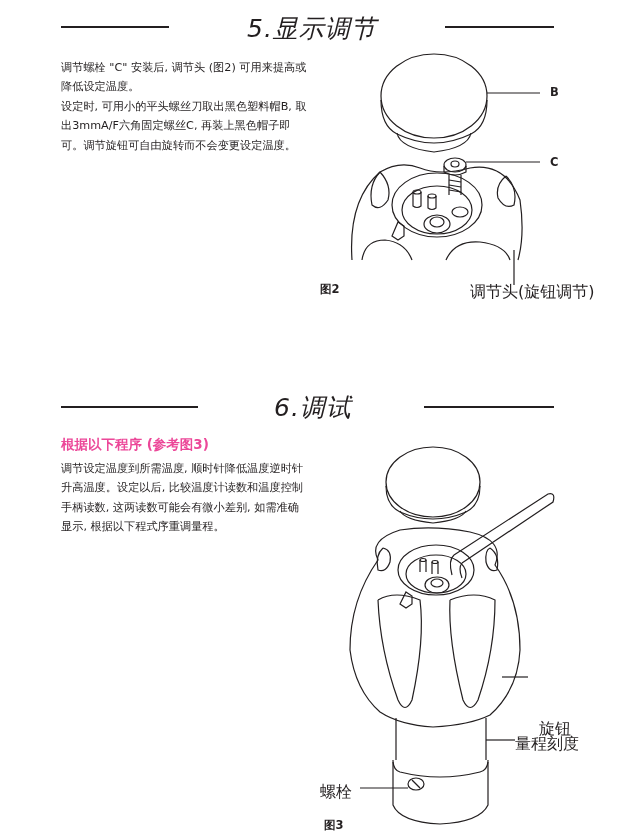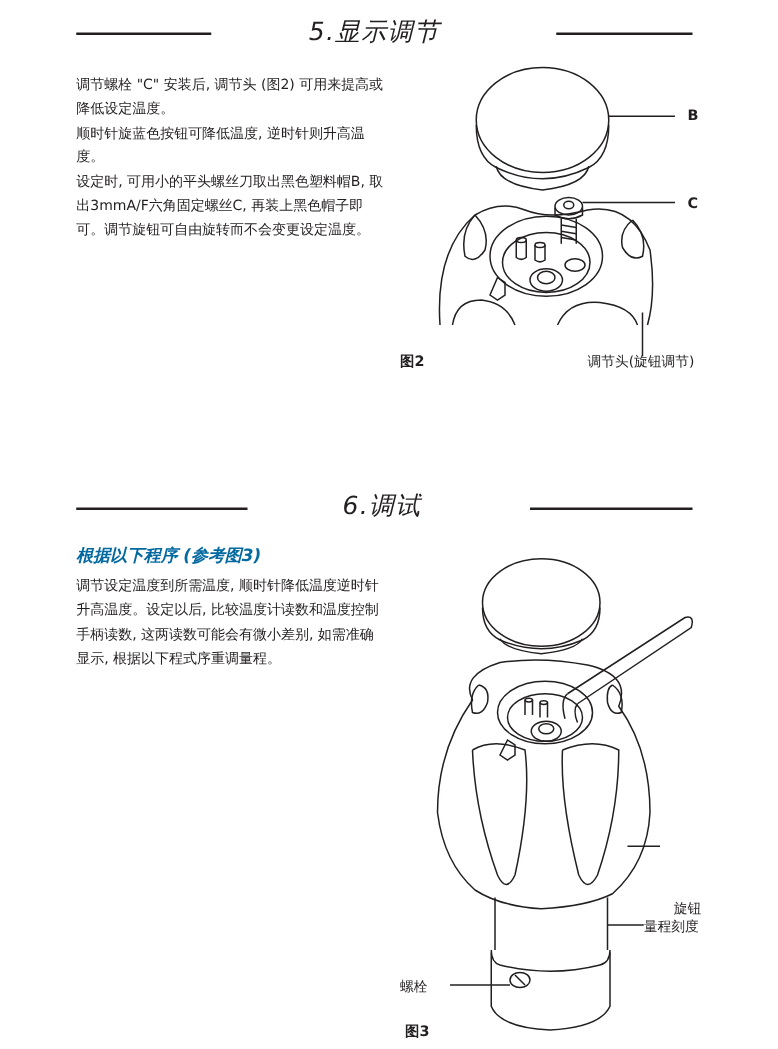--- a/index.html
+++ b/index.html
@@ -1,35 +1,34 @@
 <!DOCTYPE html>
 <html><head>
 <meta charset="utf-8">
 <style>
   html,body{margin:0;padding:0;background:#fff;}
   body{width:622px;height:839px;position:relative;overflow:hidden;font-family:"DejaVu Sans","Liberation Sans",sans-serif;color:#231f20;}
   .rule{position:absolute;height:2px;background:#231f20;}
-  .section-title{position:absolute;font-family:"DejaVu Sans","Liberation Sans",sans-serif;font-style:italic;font-size:20px;letter-spacing:1px;color:#231f20;white-space:nowrap;}
+  .section-title{position:absolute;font-family:"DejaVu Sans","Liberation Sans",sans-serif;font-style:italic;font-size:25px;letter-spacing:1px;color:#231f20;white-space:nowrap;}
   .para{position:absolute;left:61px;width:248px;font-size:11.2px;line-height:19.4px;color:#231f20;}
   .para p{margin:0;}
-  .subhead{position:absolute;left:61px;top:436px;font-size:13.5px;font-weight:bold;color:#0369a1;white-space:nowrap;font-style:italic;}
-  .label{position:absolute;font-size:11px;color:#231f20;white-space:nowrap;}
+  .subhead{position:absolute;left:61px;top:436px;font-size:13.5px;font-weight:bold;color:#ec4899;white-space:nowrap;}
+  .label{position:absolute;font-size:16px;color:#231f20;white-space:nowrap;}
   .label.bold{font-weight:bold;font-size:11.5px;}
   svg{position:absolute;left:0;top:0;}
 </style>
 </head>
 <body>
 
 <div class="rule" style="left:61px;top:26px;width:108px;"></div>
 <div class="section-title" style="left:247px;top:12px;">5.显示调节</div>
 <div class="rule" style="left:445px;top:26px;width:109px;"></div>
 
 <div class="para" style="top:58px;">
   <p>调节螺栓 "C" 安装后, 调节头 (图2) 可用来提高或降低设定温度。</p>
-  <p>顺时针旋蓝色按钮可降低温度, 逆时针则升高温度。</p>
   <p>设定时, 可用小的平头螺丝刀取出黑色塑料帽B, 取出3mmA/F六角固定螺丝C, 再装上黑色帽子即可。调节旋钮可自由旋转而不会变更设定温度。</p>
 </div>
 
 <svg width="622" height="839" viewBox="0 0 622 839" fill="none" stroke="#231f20" stroke-width="1.2">
 
   <ellipse cx="434" cy="96" rx="53" ry="42" fill="#fff"></ellipse>
   <path d="M381 100 Q381 126 397 134 Q434 152 471 134 Q487 126 487 100"></path>
   <path d="M397 133 Q400 148 434 152 Q468 148 471 133"></path>
   <line x1="487" y1="93" x2="540" y2="93"></line>
 

